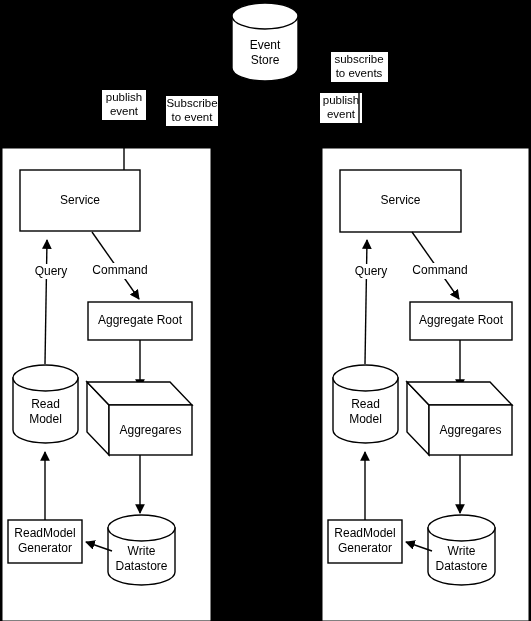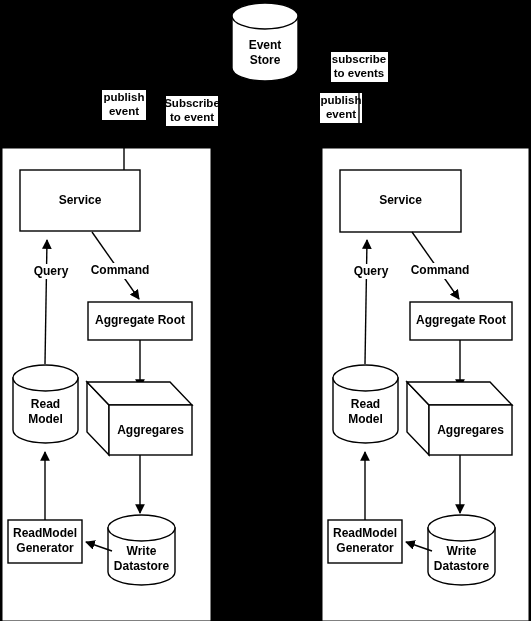--- a/index.html
+++ b/index.html
@@ -7,21 +7,20 @@
     padding: 0;
     background: #000000;
   }
   #canvas {
     position: relative;
     width: 531px;
     height: 621px;
     background: #1d4ed8;
     overflow: hidden;
     font-family: "Liberation Sans", sans-serif;
-    font-weight: bold;
   }
   svg.diagram {
     position: absolute;
     top: 0;
     left: 0;
     width: 531px;
     height: 621px;
   }
   .panel-bg { fill: #ffffff; stroke: #000000; stroke-width: 1; }
   .shape { fill: #ffffff; stroke: #000000; stroke-width: 1.4; }

